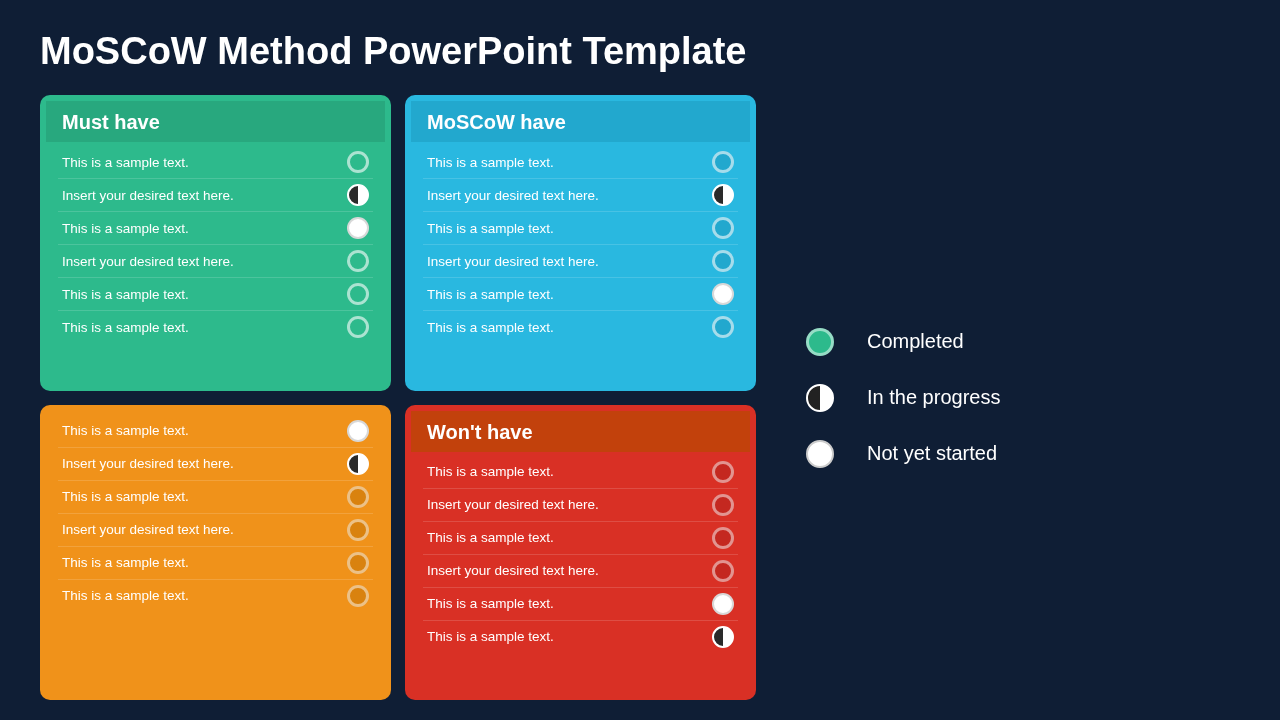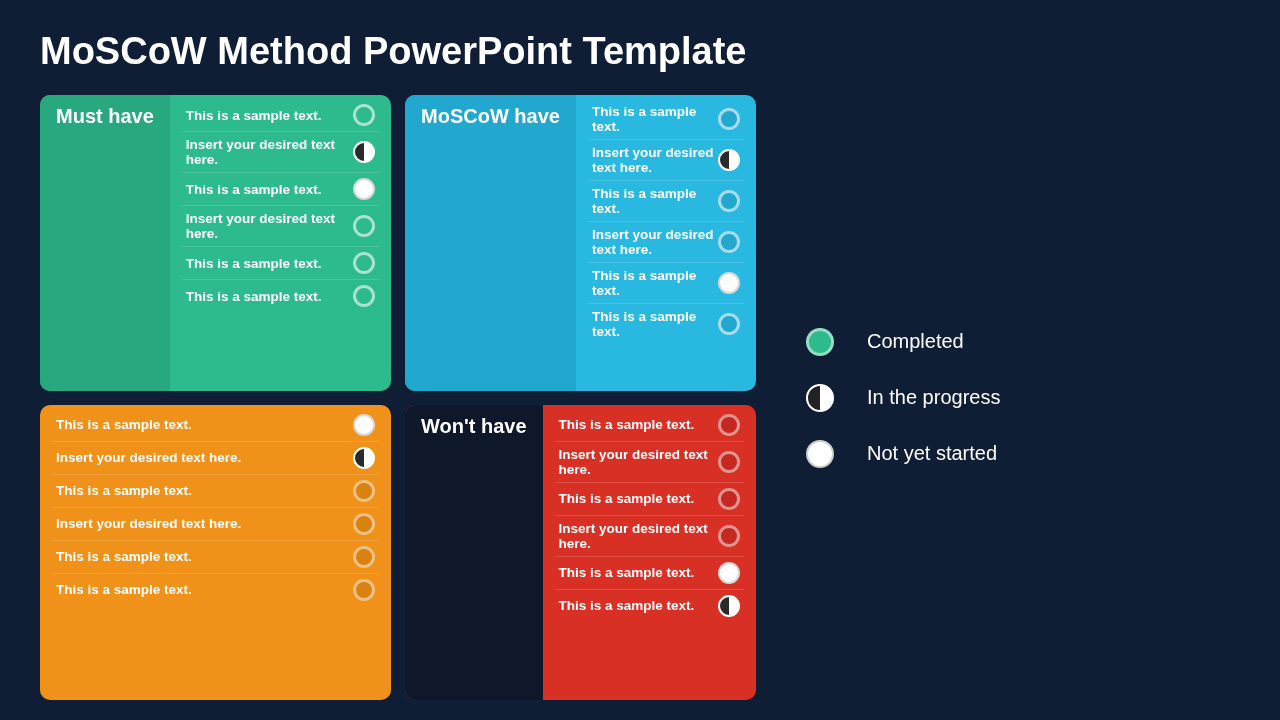--- a/index.html
+++ b/index.html
@@ -27,22 +27,23 @@
     .grid {
       display: grid;
       grid-template-columns: 1fr 1fr;
       grid-template-rows: 1fr 1fr;
       gap: 14px;
       flex: 1;
       width: 870px;
     }
     .card {
       border-radius: 10px;
-      padding: 0;
-      display: flex;
+      padding: 6px;
+      display: flex;
+      flex-direction: column;
       overflow: hidden;
     }
     .card-header {
       padding: 10px 16px 8px 16px;
       font-size: 20px;
       font-weight: 800;
       color: white;
     }
     .card-body {
       flex: 1;
@@ -57,40 +58,40 @@
       justify-content: space-between;
       padding: 5px 4px;
       border-bottom: 1px solid rgba(255,255,255,0.15);
     }
     .card-row:last-child {
       border-bottom: none;
     }
     .row-text {
       font-size: 13.5px;
       color: white;
-      font-weight: 700;
+      font-weight: 400;
     }
     .toggle-icon {
       width: 22px;
       height: 22px;
       border-radius: 50%;
       flex-shrink: 0;
     }
     
     .card-must { background-color: #2dba8c; }
     .card-must .card-header { background-color: #28a87e; }
     
     .card-should { background-color: #29b8e0; }
     .card-should .card-header { background-color: #22a8ce; }
     
     .card-could { background-color: #f0921a; }
     .card-could .card-header { background-color: #d9820f; }
     
     .card-wont { background-color: #d93025; }
-    .card-wont .card-header { background-color: #0f172a; }
+    .card-wont .card-header { background-color: #c2410c; }
 
     
     .toggle-completed {
       background: #2dba8c;
       border: 3px solid rgba(255,255,255,0.6);
     }
     .toggle-in-progress {
       background: linear-gradient(to right, #2a2a2a 50%, white 50%);
       border: 2px solid white;
     }

